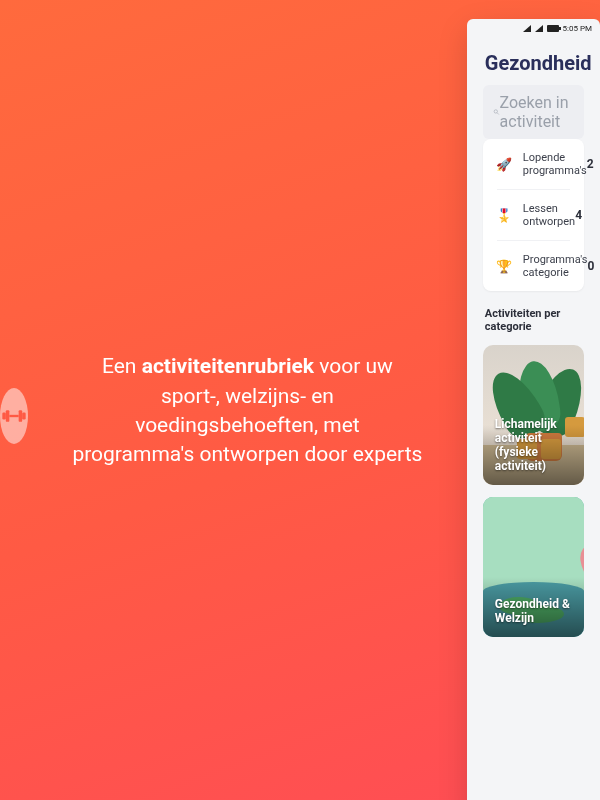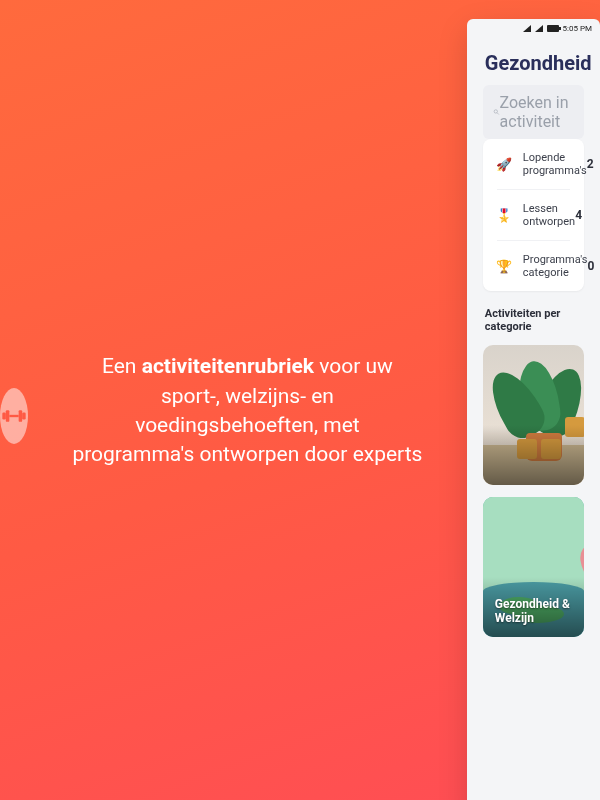--- a/index.html
+++ b/index.html
@@ -244,20 +244,21 @@
         <div class="eye e1"></div>
           <div class="eye e2"></div>
           <div class="mouth"></div>
         <div class="arm a1"></div>
           <div class="arm a2"></div>
         <div class="hand h1"></div>
           <div class="hand h2"></div>
         <div class="leg g1"></div>
           <div class="leg g2"></div>
         <div class="shade"></div>
+        <div class="title">Lichamelijk activiteit (fysieke activiteit)</div>
       </div>
 
       <div class="cat-card illu2">
         <div class="pond"></div>
         <div class="hill hl"></div>
           <div class="hill hr"></div>
         <div class="pond-dark"></div>
         <div class="pad p1"></div>
           <div class="pad p2"></div>
         <div class="petal pL2"></div>

